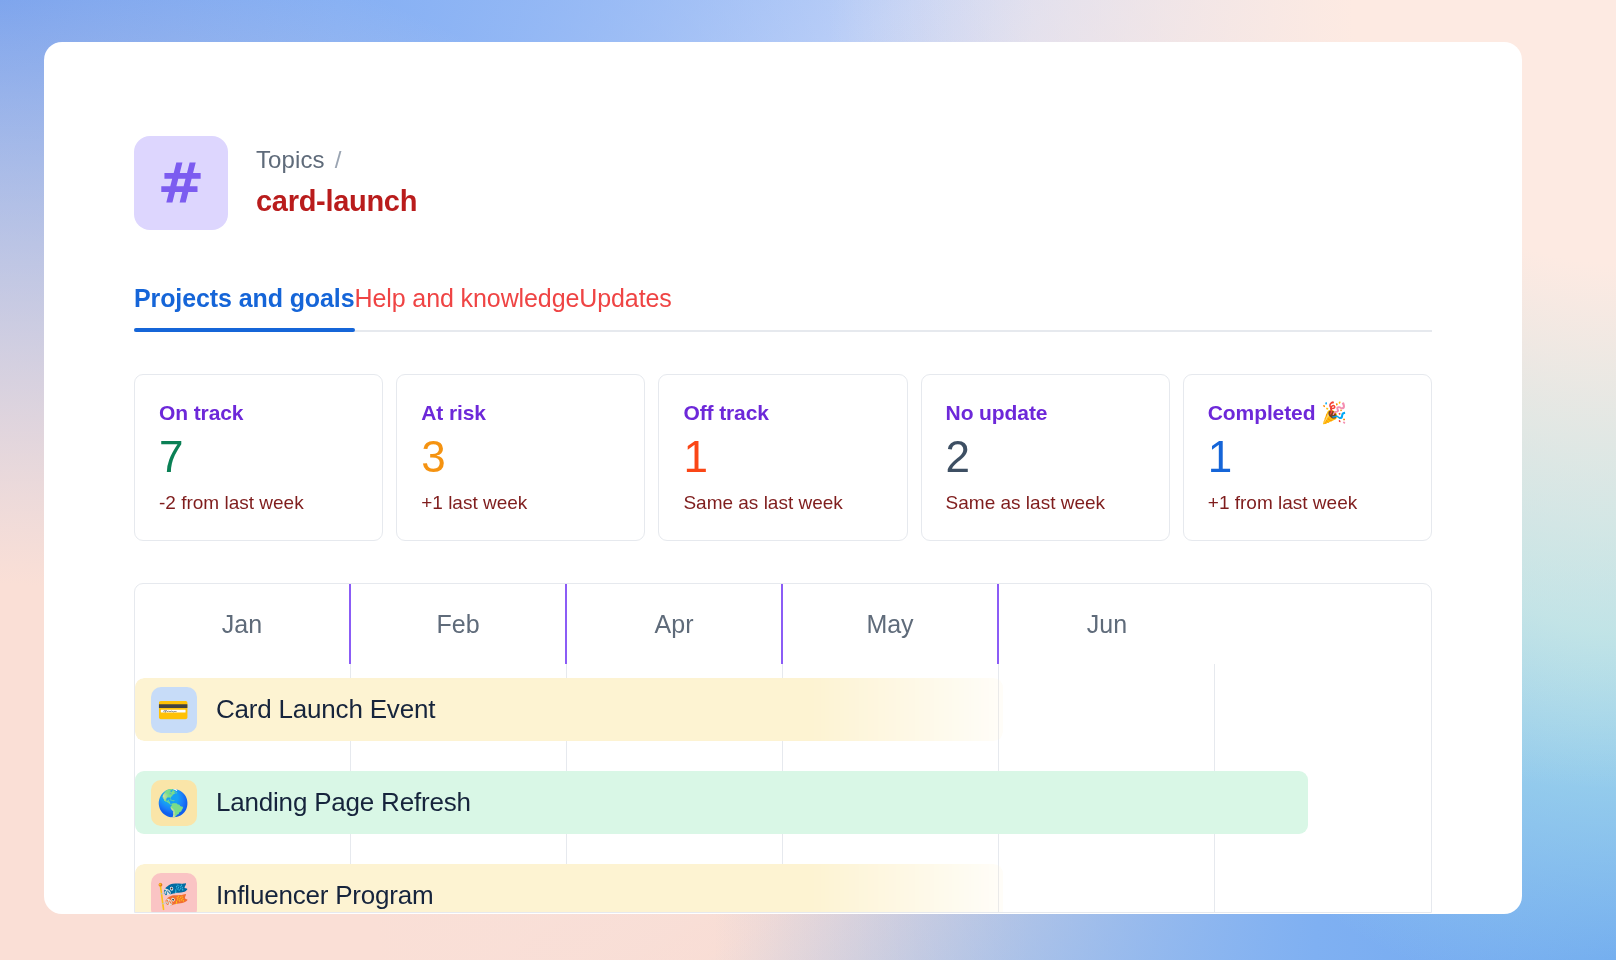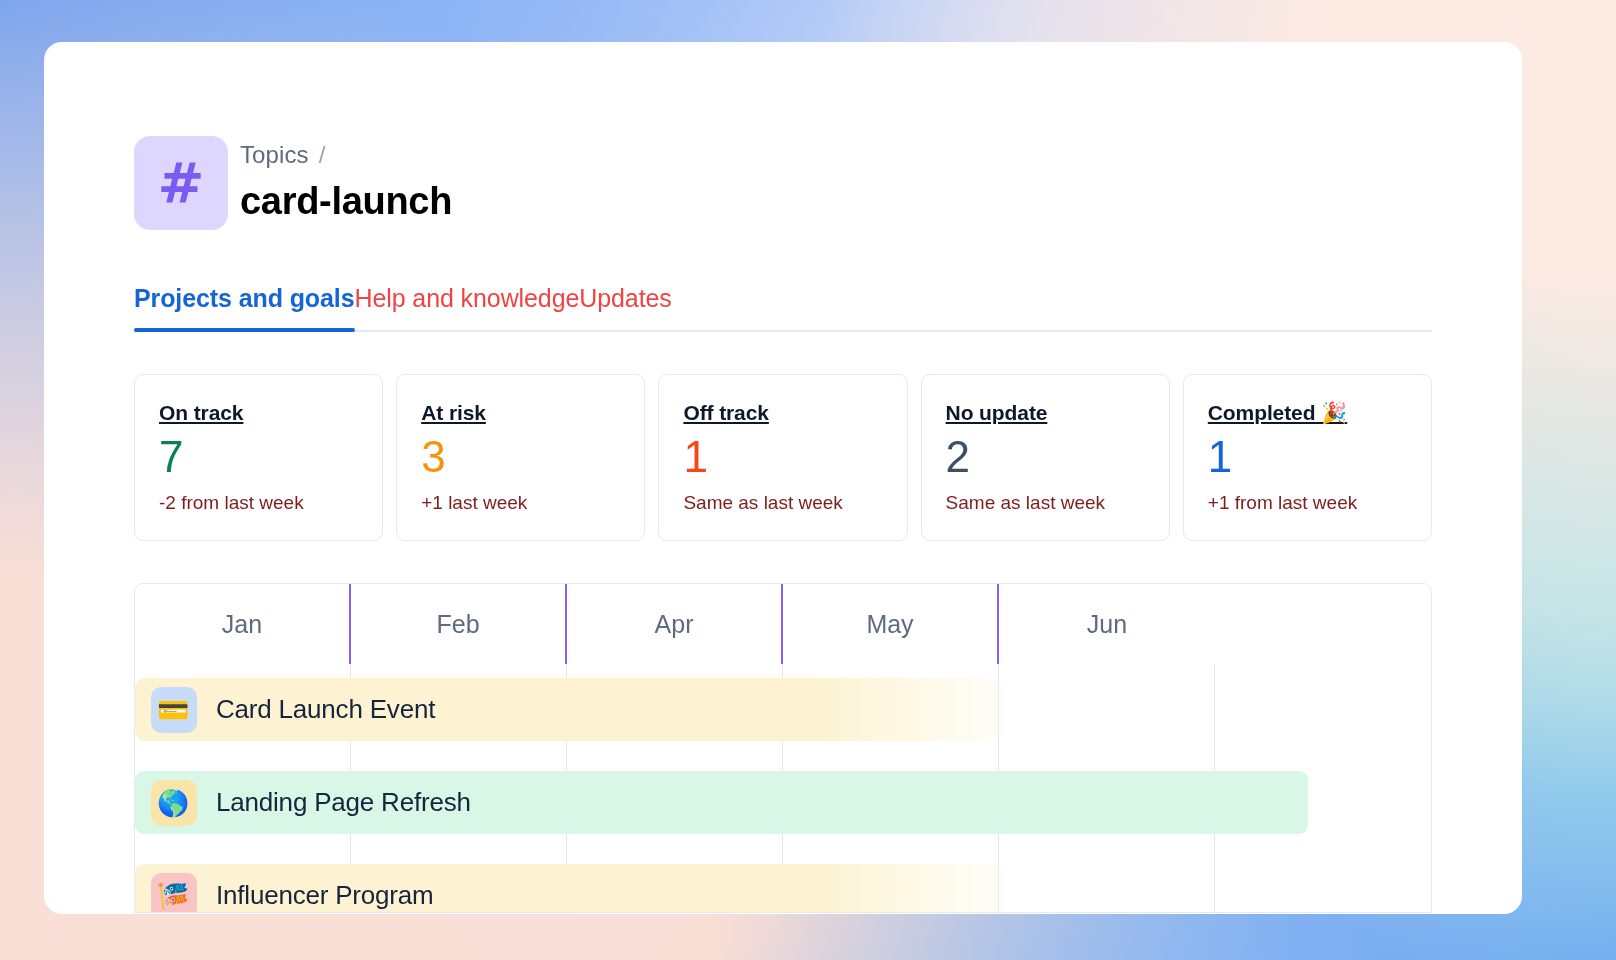--- a/index.html
+++ b/index.html
@@ -44,27 +44,27 @@
   .hash-tile{
     width:94px;height:94px;border-radius:16px;
     background:#ddd6fe;
     display:flex;align-items:center;justify-content:center;
     flex:0 0 auto;
   }
   .hash-tile span{
     font-size:56px;font-weight:700;color:#7c5cf0;line-height:1;
     font-family:"DejaVu Sans",sans-serif;
   }
-  .header-texts{ margin-left:12px; }
+  .header-texts{ margin-left:28px; }
   .crumb{
     font-size:24px;color:#5f6b7a;line-height:1.2;letter-spacing:.1px;
   }
   .crumb .sep{ color:#9aa4b2; margin-left:10px; }
   .title{
-    font-size:38px;font-weight:700;color:#000000;
+    font-size:29px;font-weight:700;color:#b91c1c;
     line-height:1.25;margin-top:8px;letter-spacing:-.3px;
   }
 
   
   .tabs{
     margin-top:54px;
     display:flex;align-items:flex-end;
     border-bottom:2px solid #e6e9ee;
     position:relative;
   }
@@ -85,23 +85,22 @@
   .stats{
     margin-top:42px;
     display:grid;grid-template-columns:repeat(5,1fr);gap:13px;
   }
   .stat{
     border:1px solid #e6e9ee;border-radius:9px;
     padding:26px 24px 26px 24px;
     background:#fff;min-height:164px;
   }
   .stat-label{
-    font-size:21px;font-weight:700;color:#0f172a;letter-spacing:-.1px;
+    font-size:21px;font-weight:700;color:#6d28d9;letter-spacing:-.1px;
     white-space:nowrap;
-    text-decoration:underline;
   }
   .stat-value{
     font-size:44px;font-weight:400;line-height:1.0;
     margin-top:10px;
   }
   .stat-delta{
     font-size:19px;color:#7f1d1d;margin-top:13px;white-space:nowrap;
   }
 
   

